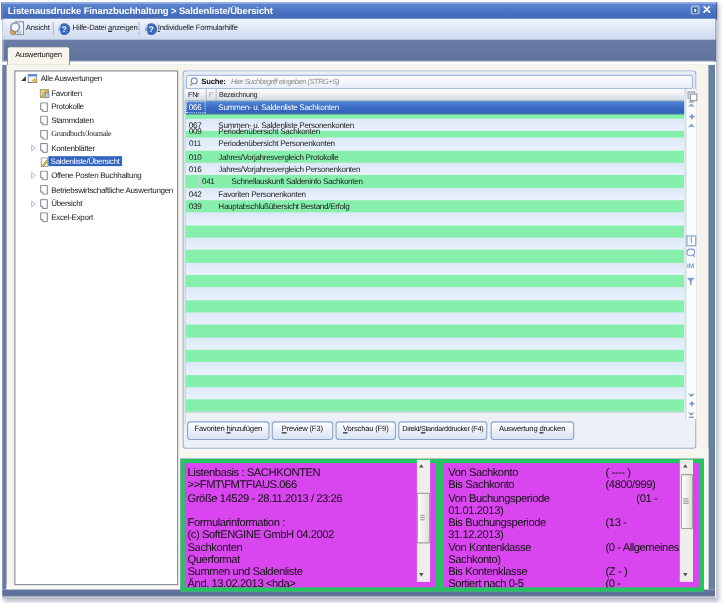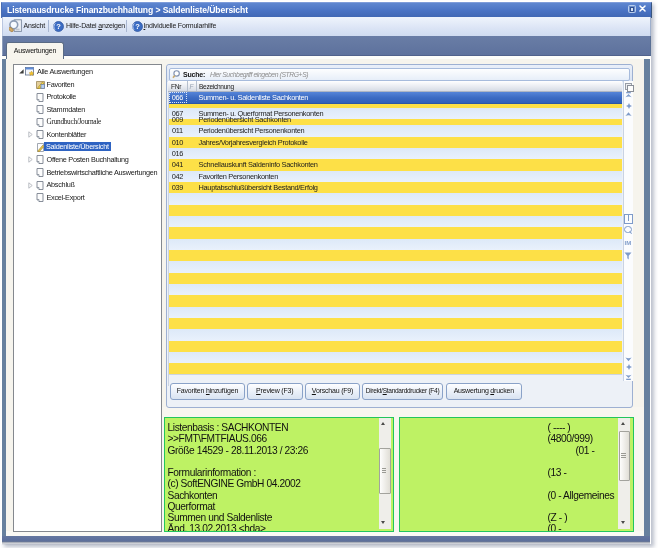--- a/index.html
+++ b/index.html
@@ -30,38 +30,38 @@
   
   #tree{left:12.5px;top:63.5px;width:147px;height:466px;background:#fff;border:1px solid #84888e;}
   .ti{position:absolute;height:12.6px;line-height:12.6px;font-size:7.3px;color:#1a1a1a;letter-spacing:-0.28px;white-space:pre;}
   svg{display:block;}
   .tsel{background:#2e63c2;color:#fff;padding:0 2px;}
   
   #gbox{left:166px;top:64px;width:465px;height:341.5px;border:1px solid #9db0d2;border-radius:3px;background:#edf1f7;}
   #searchstrip{left:0px;top:0px;width:465px;height:17px;background:linear-gradient(#e9eff9,#d9e3f3);border-radius:3px 3px 0 0;}
   #searchbox{left:2px;top:3px;width:459px;height:11px;border:1px solid #a7bbdc;border-radius:2px;
       background:linear-gradient(#fdfefe,#e7eef9);}
-  #grid{left:1px;top:16px;width:453.5px;height:293px;background:#fde047;border-bottom:1px solid #ccd4e0;}
+  #grid{left:1px;top:16px;width:453.5px;height:293px;background:#86efac;border-bottom:1px solid #ccd4e0;}
   #ghead{left:0;top:0;width:453.5px;height:10px;background:linear-gradient(#ffffff,#e7eaf0 60%,#d6dbe5);
      border-bottom:1px solid #aeb6c4;font-size:6.6px;color:#222;letter-spacing:-0.3px;}
   .grow{position:absolute;width:453.5px;height:11.32px;line-height:11.32px;font-size:7.4px;color:#1c1c1c;letter-spacing:-0.3px;white-space:pre;}
   .geven{background:linear-gradient(#dde9f8,#e9f1fc);}
   .gsel{background:linear-gradient(#5584d8,#3b6ac2 55%,#3161ba);color:#fff;border-bottom:1px solid #2c57a6;}
   .gl1{left:18.7px;top:0;width:1px;height:100%;background:#ccd4e2;}
   .gl2{left:27.8px;top:0;width:1px;height:100%;background:#ccd4e2;}
   .fnr{position:absolute;left:0;width:18.7px;text-align:center;}
   .bez{position:absolute;left:30.5px;}
   
   #rstrip{left:455.5px;top:16px;width:9.5px;height:300px;background:#fbfcfe;border-left:1px solid #c9d3e3;}
   
   .btn{position:absolute;top:317.5px;height:15px;border:1px solid #8aa2c8;border-radius:3px;
      background:linear-gradient(#fefeff,#e9eff8 55%,#d9e3f1);font-size:7px;color:#111;
      text-align:center;line-height:14px;letter-spacing:-0.2px;white-space:nowrap;overflow:hidden;}
   
-  .bpanel{position:absolute;background:#bef264;border:1px solid #22c55e;}
+  .bpanel{position:absolute;background:#d946ef;border:4px solid #22c55e;}
   .btext{position:absolute;font-size:10.5px;line-height:11.25px;color:#111;letter-spacing:-0.3px;white-space:pre;}
   
   .sbar{position:absolute;width:12px;background:#efeeea;}
   .sthumb{position:absolute;left:0.5px;width:9.5px;border:1px solid #a3a39d;border-radius:1px;
      background:linear-gradient(90deg,#fdfdfc,#e0ded6);}
   .arr{position:absolute;width:0;height:0;}
   u{text-decoration:underline;}
 </style></head>
 <body>
 <div class="abs" id="win"></div>
@@ -187,21 +187,21 @@
     <div class="ti" style="left:46.5px;top:166.56px;">Betriebswirtschaftliche Auswertungen</div>
     <svg class="abs" style="left:27.5px;top:181.63px;" width="5" height="7" viewBox="0 0 5 7">
       <polygon points="0.8,0.8 4.2,3.5 0.8,6.2" fill="#fdfdfd" stroke="#b4b8be" stroke-width="0.9"></polygon>
     </svg>
     <div class="abs" style="left:35.5px;top:180.53px;">
       <svg width="8" height="9" viewBox="0 0 8 9">
         <path d="M1 0.5 H7 V8.5 H3 L1 6.5 Z" fill="#fdfdfd" stroke="#7a828e" stroke-width="0.9"></path>
         <path d="M1 6.5 L3 6.5 L3 8.5" fill="#d8dde4" stroke="#7a828e" stroke-width="0.7"></path>
       </svg>
     </div>
-    <div class="ti" style="left:46.5px;top:179.13px;">Abschluß</div>
+    <div class="ti" style="left:46.5px;top:179.13px;">Übersicht</div>
     <div class="abs" style="left:35.5px;top:193.10000000000002px;">
       <svg width="8" height="9" viewBox="0 0 8 9">
         <path d="M1 0.5 H7 V8.5 H3 L1 6.5 Z" fill="#fdfdfd" stroke="#7a828e" stroke-width="0.9"></path>
         <path d="M1 6.5 L3 6.5 L3 8.5" fill="#d8dde4" stroke="#7a828e" stroke-width="0.7"></path>
       </svg>
     </div>
     <div class="ti" style="left:46.5px;top:191.70000000000002px;">Excel-Export</div>
   </div>
 
 <div class="abs" id="gbox">
@@ -218,26 +218,26 @@
   <div class="abs" id="grid">
     <div class="abs" id="ghead">
       <div class="abs" style="left:3px;top:1.5px;">FNr</div>
       <div class="abs" style="left:21.5px;top:1.5px;color:#98a2b2;font-style:italic;">F</div>
       <div class="abs" style="left:31px;top:1.5px;">Bezeichnung</div>
       <div class="abs gl1" style="background:#b6bfcd;"></div>
       <div class="abs gl2" style="background:#b6bfcd;"></div>
     </div>
     <div id="gridrows">
         <div class="grow gsel" style="top:10.5px;"><span class="fnr">066</span><span class="bez">Summen- u. Saldenliste Sachkonten</span><div class="abs" style="left:0.5px;top:0.5px;width:16.7px;height:9.3px;border:1px dotted #dde7f8;"></div><div class="gl1"></div><div class="gl2"></div></div>
-        <div class="grow geven" style="top:27px;text-decoration:underline;"><span class="fnr">067</span><span class="bez">Summen- u. Querformat Personenkonten</span><div class="gl1"></div><div class="gl2"></div></div>
+        <div class="grow geven" style="top:27px;text-decoration:underline;"><span class="fnr">067</span><span class="bez">Summen- u. Saldenliste Personenkonten</span><div class="gl1"></div><div class="gl2"></div></div>
         <div class="grow" style="top:33.14px;"><span class="fnr">009</span><span class="bez">Periodenübersicht Sachkonten</span><div class="gl1"></div><div class="gl2"></div></div>
         <div class="grow geven" style="top:44.46px;"><span class="fnr">011</span><span class="bez">Periodenübersicht Personenkonten</span><div class="gl1"></div><div class="gl2"></div></div>
         <div class="grow" style="top:55.78px;"><span class="fnr">010</span><span class="bez">Jahres/Vorjahresvergleich Protokolle</span><div class="gl1"></div><div class="gl2"></div></div>
-        <div class="grow geven" style="top:67.1px;"><span class="fnr">016</span><div class="gl1"></div><div class="gl2"></div></div>
-        <div class="grow" style="top:78.42px;"><span class="fnr">041</span><span class="bez">Schnellauskunft Saldeninfo Sachkonten</span><div class="gl1"></div><div class="gl2"></div></div>
+        <div class="grow geven" style="top:67.1px;"><span class="fnr">016</span><span class="bez">Jahres/Vorjahresvergleich Personenkonten</span><div class="gl1"></div><div class="gl2"></div></div>
+        <div class="grow" style="top:78.42px;margin-left:12px;"><span class="fnr">041</span><span class="bez">Schnellauskunft Saldeninfo Sachkonten</span><div class="gl1"></div><div class="gl2"></div></div>
         <div class="grow geven" style="top:89.74000000000001px;"><span class="fnr">042</span><span class="bez">Favoriten Personenkonten</span><div class="gl1"></div><div class="gl2"></div></div>
         <div class="grow" style="top:101.06px;"><span class="fnr">039</span><span class="bez">Hauptabschlußübersicht Bestand/Erfolg</span><div class="gl1"></div><div class="gl2"></div></div>
         <div class="grow geven" style="top:112.38px;"><div class="gl1"></div><div class="gl2"></div></div>
         <div class="grow" style="top:123.7px;"><div class="gl1"></div><div class="gl2"></div></div>
         <div class="grow geven" style="top:135.02px;"><div class="gl1"></div><div class="gl2"></div></div>
         <div class="grow" style="top:146.34px;"><div class="gl1"></div><div class="gl2"></div></div>
         <div class="grow geven" style="top:157.66px;"><div class="gl1"></div><div class="gl2"></div></div>
         <div class="grow" style="top:168.98000000000002px;"><div class="gl1"></div><div class="gl2"></div></div>
         <div class="grow geven" style="top:180.3px;"><div class="gl1"></div><div class="gl2"></div></div>
         <div class="grow" style="top:191.62px;"><div class="gl1"></div><div class="gl2"></div></div>
@@ -297,20 +297,30 @@
 Größe 14529 - 28.11.2013 / 23:26
 
 Formularinformation :
 (c) SoftENGINE GmbH 04.2002
 Sachkonten
 Querformat
 Summen und Saldenliste
 Änd. 13.02.2013 &lt;hda&gt;</div>
   </div>
 <div class="bpanel" style="left:398.5px;top:417px;width:233px;height:112.5px;overflow:hidden;">
+<div class="btext" style="left:5px;top:4px;font-size:10.2px;letter-spacing:-0.4px;">Von Sachkonto
+Bis Sachkonto
+Von Buchungsperiode
+01.01.2013)
+Bis Buchungsperiode
+31.12.2013)
+Von Kontenklasse
+Sachkonto)
+Bis Kontenklasse
+Sortiert nach 0-5</div>
 <div class="btext" style="left:148px;top:4px;font-size:10.2px;letter-spacing:-0.4px;">( ---- )
 (4800/999)
 <span style="position:relative;left:28px;">(01 -</span>
 &nbsp;
 (13 -
 &nbsp;
 (0 - Allgemeines
 &nbsp;
 (Z - )
 (0 -</div>

